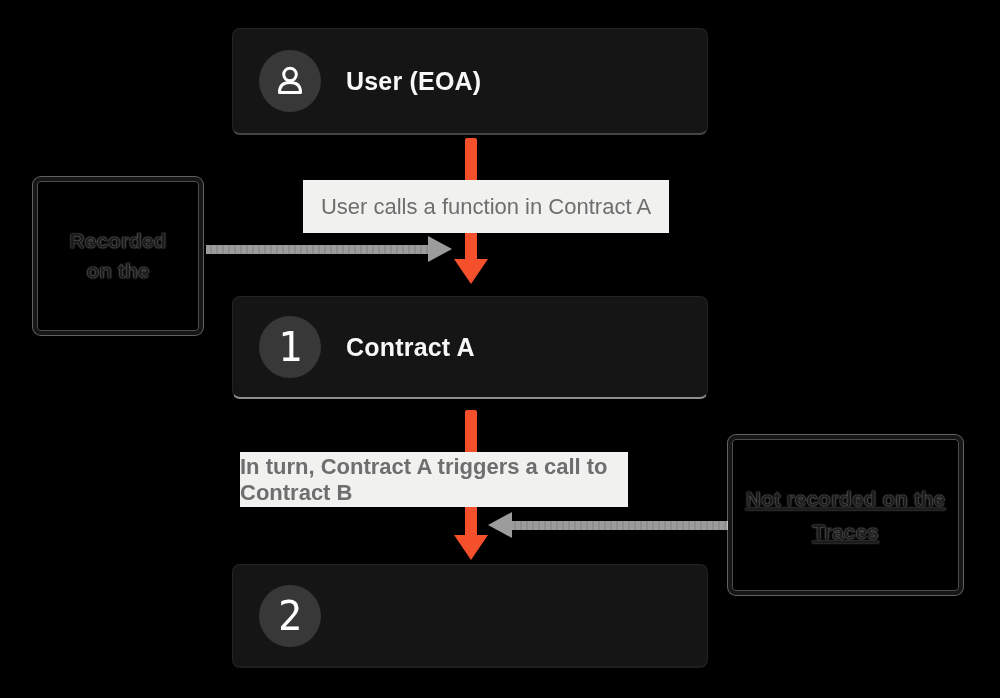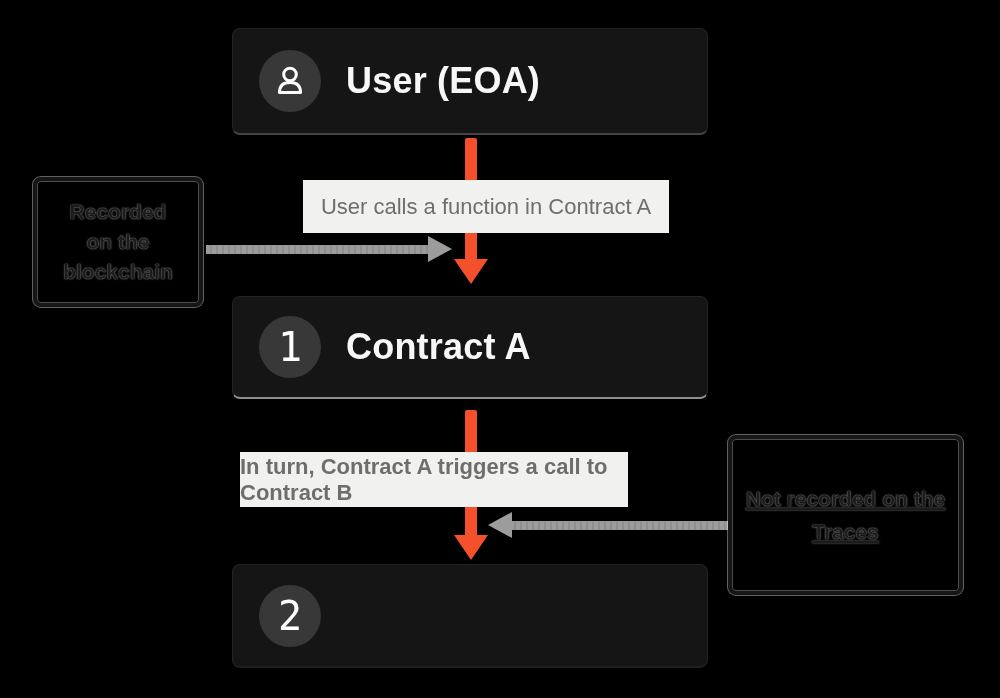--- a/index.html
+++ b/index.html
@@ -17,21 +17,21 @@
   .node-a{top:296px;height:103px;border-bottom:2px solid #8f8f8f;}
   .node-b{top:564px;height:104px;border-bottom:2px solid #1e1e1e;}
   .badge{
     width:62px;height:62px;border-radius:50%;background:#383838;
     display:flex;align-items:center;justify-content:center;flex:0 0 62px;
   }
   .badge-num{
     font-family:"DejaVu Sans Mono","DejaVu Serif",monospace;
     font-size:40px;color:#ffffff;line-height:1;
   }
-  .node-title{font-size:36px;font-weight:700;color:#f7f7f7;letter-spacing:.2px;text-align:right;}
+  .node-title{font-size:25px;font-weight:700;color:#f7f7f7;letter-spacing:.2px;text-align:right;}
 
   
   .edge-label{
     position:absolute;background:#f1f1ef;color:#6e6e6e;font-size:22px;
     display:flex;align-items:center;justify-content:center;z-index:3;margin-left:16px;
   }
   .edge-label-1{left:287px;top:180px;width:366px;height:53px;}
   .edge-label-2{left:224px;top:452px;width:388px;height:55px;font-weight:bold;}
 
   
@@ -64,21 +64,21 @@
   .annotation{
     position:absolute;background:#000;border:4px solid #161616;border-radius:8px;
     box-shadow:0 0 0 1px rgba(255,255,255,.38), inset 0 0 0 1px rgba(255,255,255,.30);
     display:flex;flex-direction:column;align-items:center;justify-content:center;
     box-sizing:border-box;z-index:4;
   }
   .annotation .line{
     font-weight:700;color:#1c1c1c;font-size:21px;text-align:center;
     text-shadow:0 0 2px rgba(175,175,175,.65), 0 0 1px rgba(120,120,120,.9);
   }
-  .annotation-left{left:33px;top:177px;width:170px;height:130px;}
+  .annotation-left{left:33px;top:177px;width:170px;height:158px;}
   .annotation-left .line{line-height:30px;}
   .annotation-right{left:728px;top:435px;width:235px;height:160px;}
   .annotation-right .line{line-height:33px;text-decoration:underline;}
 
   .user-icon-svg{display:block;}
 </style>
 </head>
 <body>
 
 <div class="stage">
@@ -100,21 +100,20 @@
   <div class="edge-label edge-label-1">
     <span>User calls a function in Contract A</span>
   </div>
 
   <div class="g-bar g-bar-left"></div>
   <div class="g-head g-head-right"></div>
 
   <div class="annotation annotation-left">
     <div class="line">Recorded</div>
     <div class="line">on the</div>
-    <div class="line">blockchain</div>
   </div>
 
   <div class="node node-a">
     <div class="badge">
       <span class="badge-num">1</span>
     </div>
     <div class="node-title">Contract A</div>
   </div>
 
   <div class="o-seg o-seg-2a"></div>

